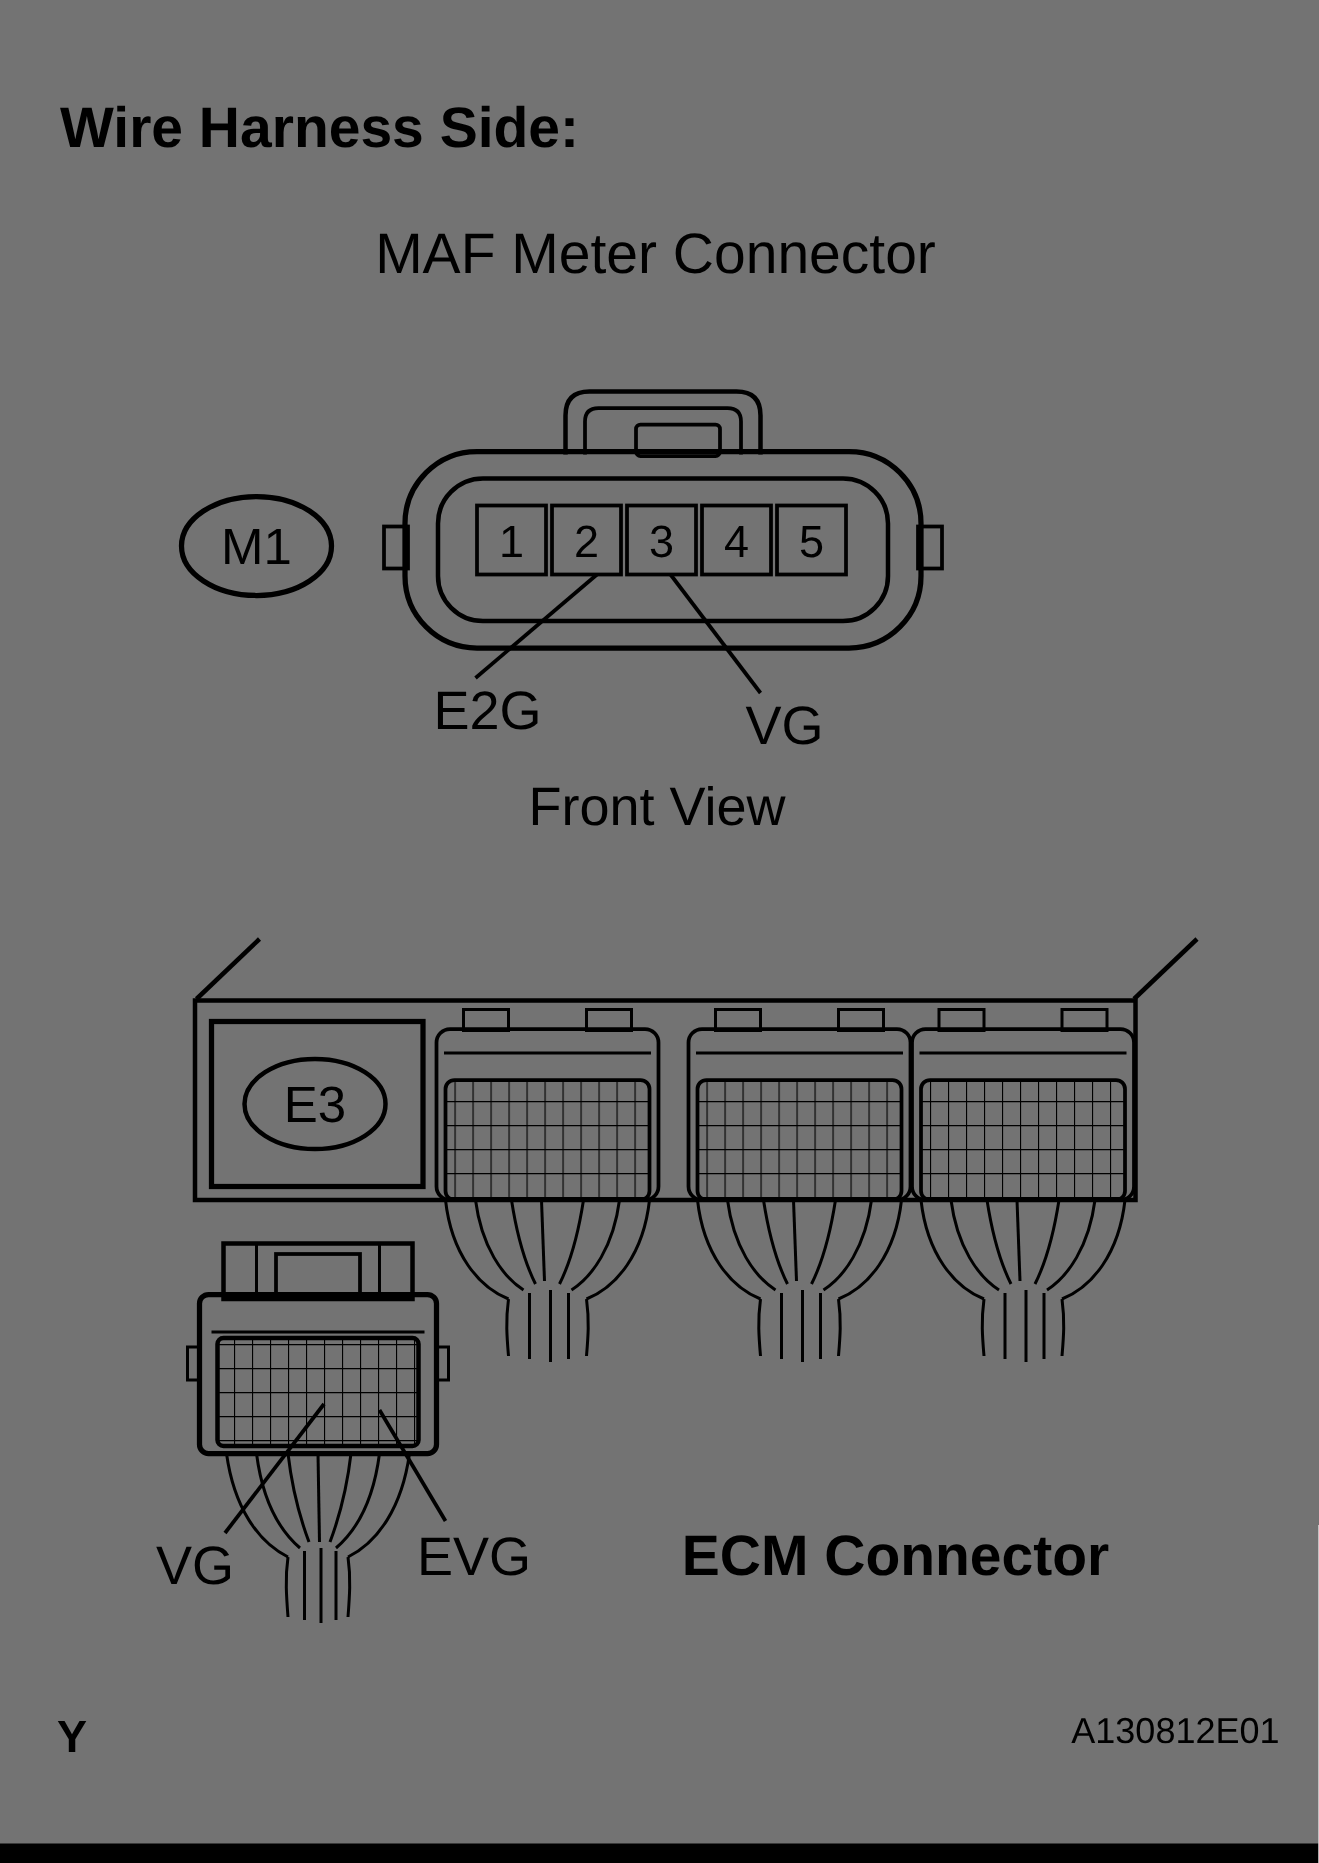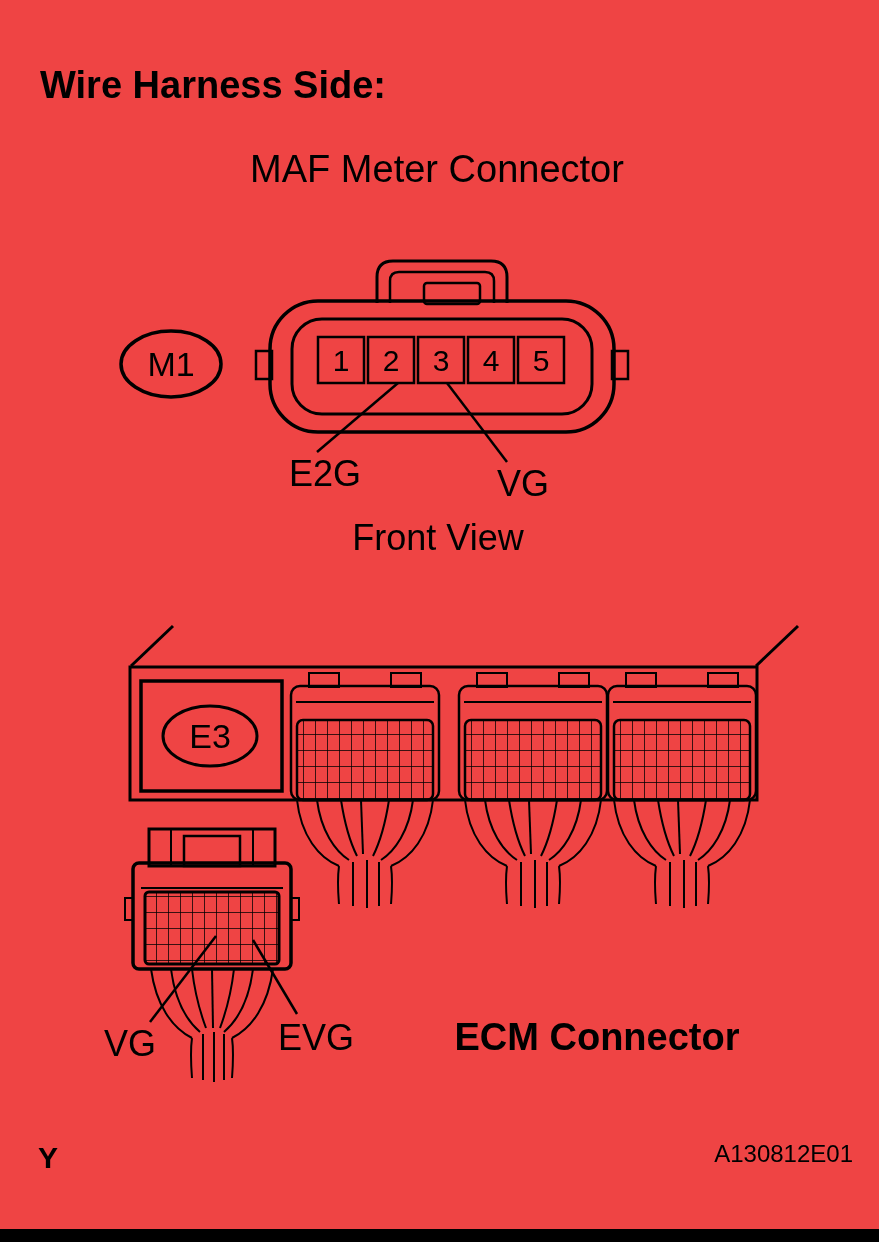--- a/index.html
+++ b/index.html
@@ -5,21 +5,21 @@
   html, body {
     margin: 0;
     padding: 0;
     background: #ffffff;
     font-family: "Liberation Sans", sans-serif;
   }
   #page {
     position: relative;
     width: 879px;
     height: 1242px;
-    background: #ef4444;
+    background: #737373;
     overflow: hidden;
     text-align: right;
   }
   svg { display: block; }
   .ln   { stroke: #000; fill: none; }
   .txt  { fill: #000; font-family: "Liberation Sans", sans-serif; }
   .bold { font-weight: bold; }
 </style>
 </head>
 <body>

